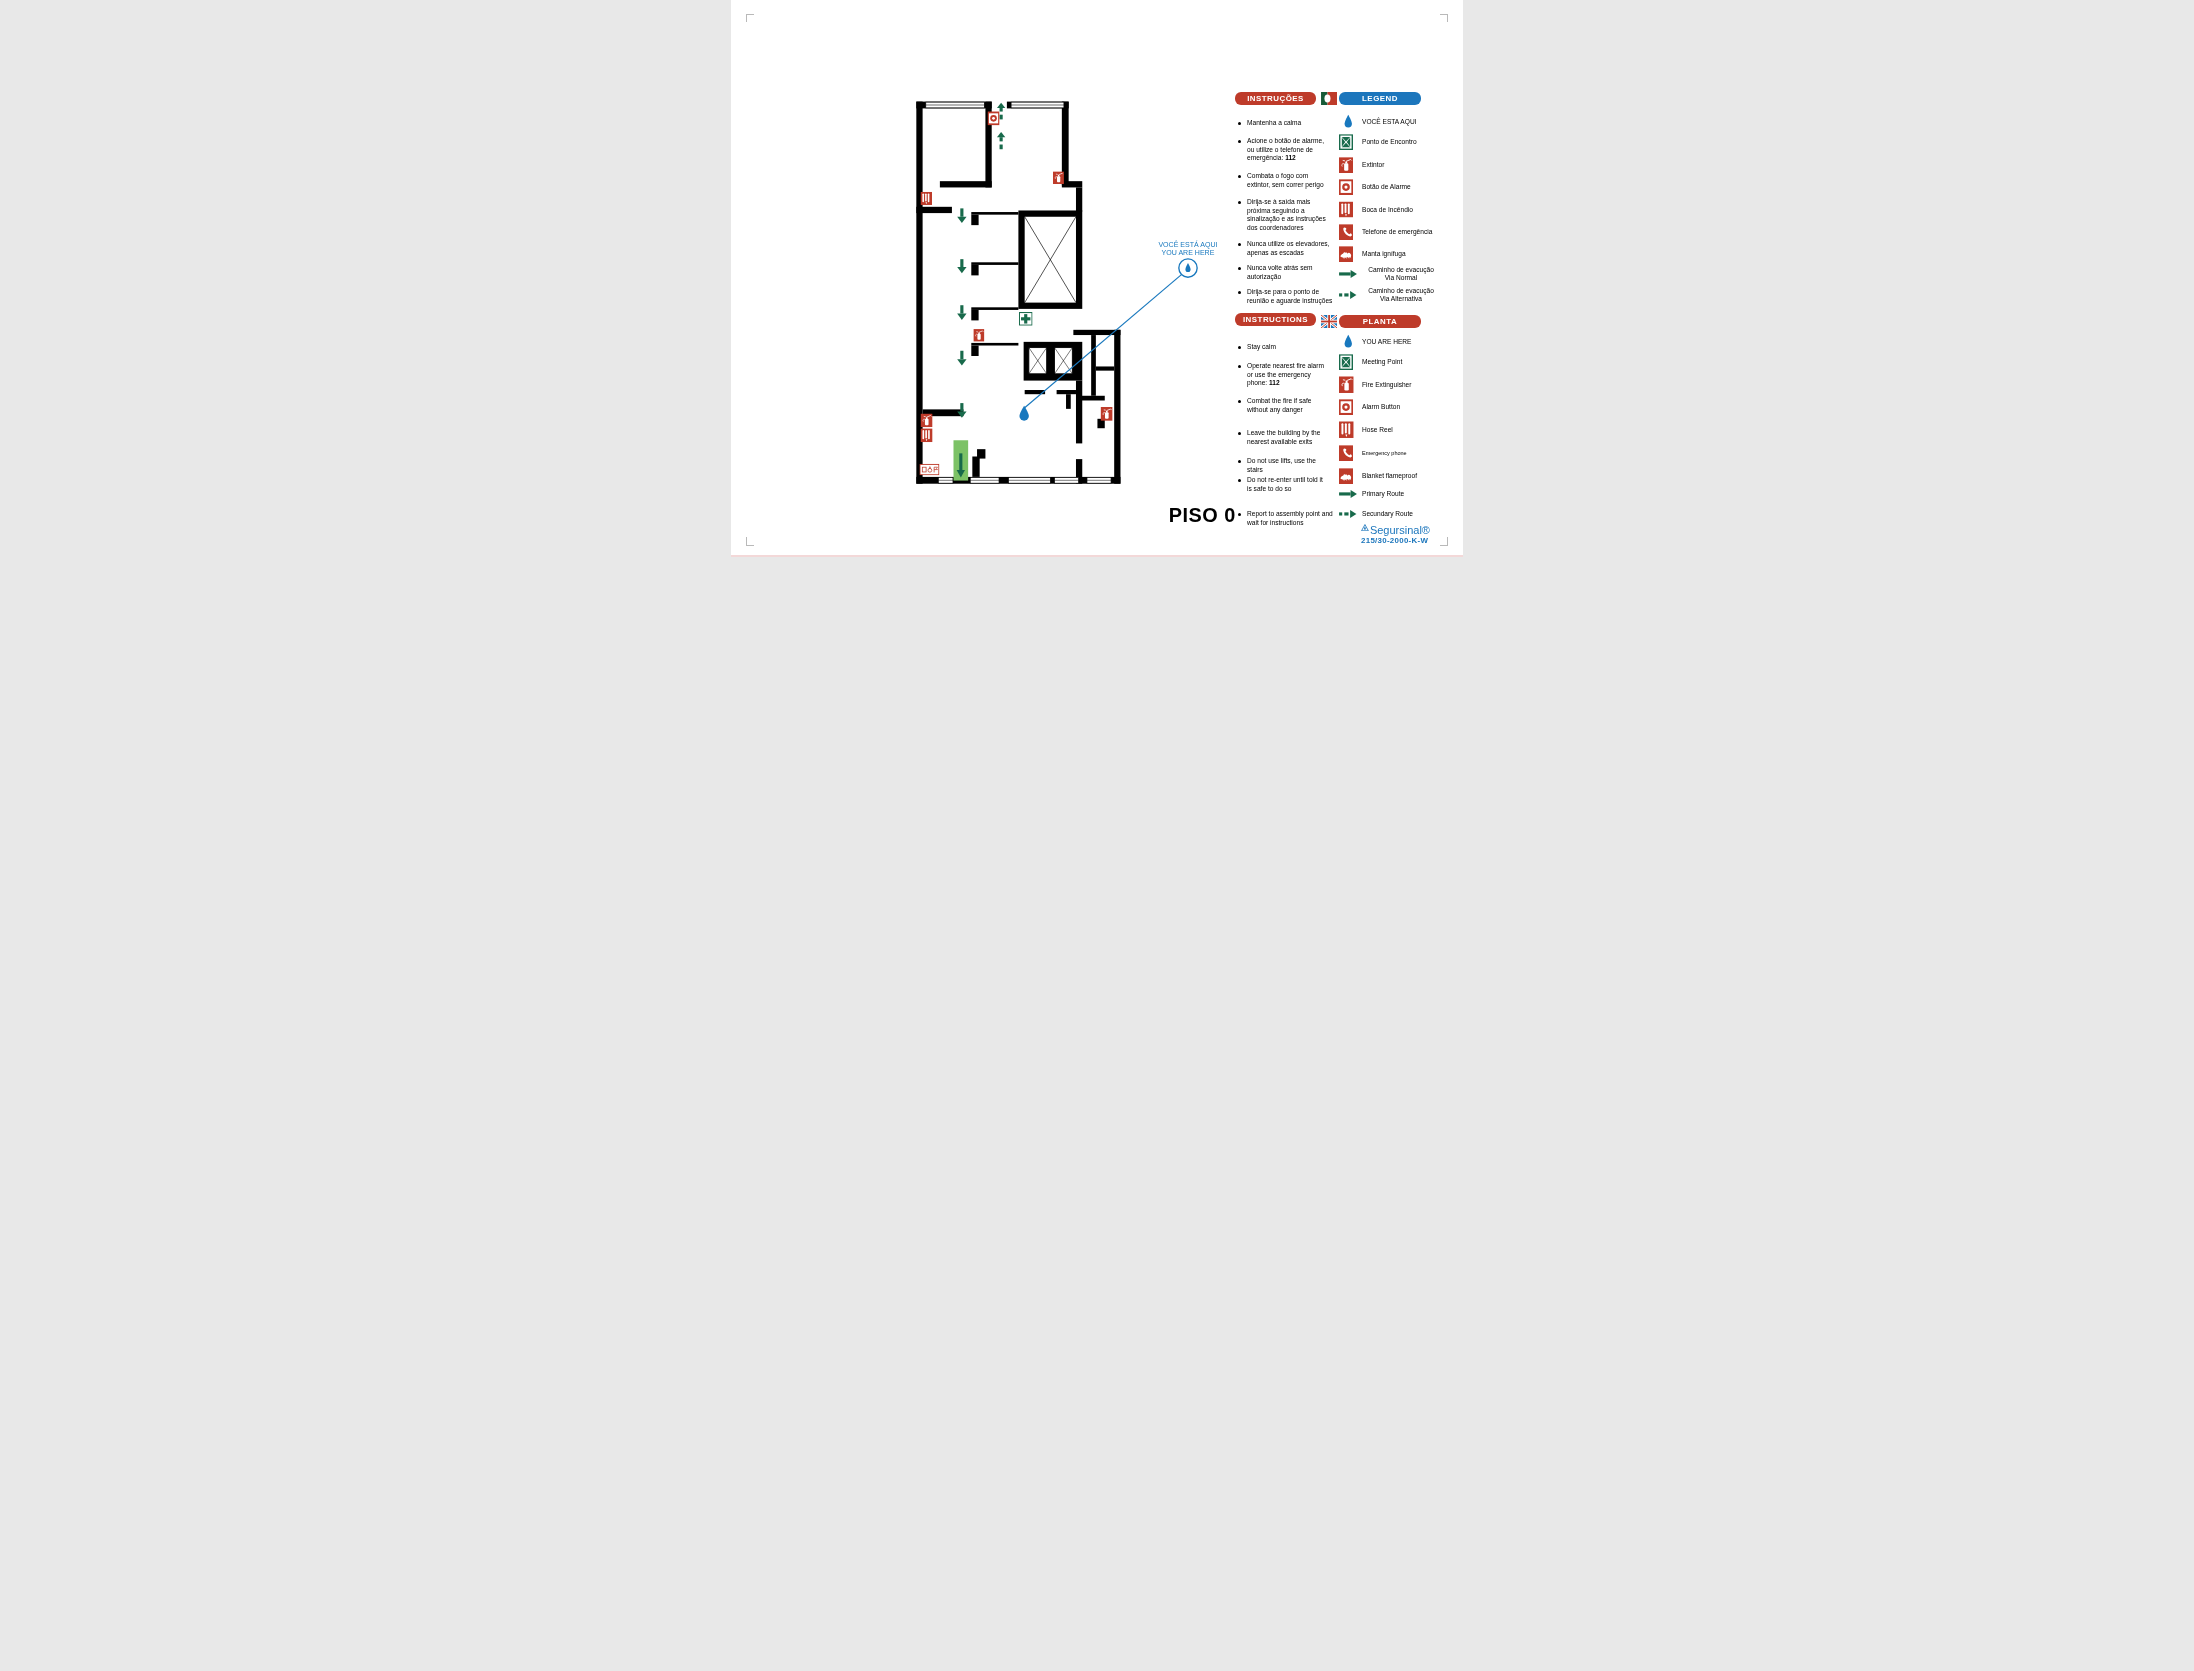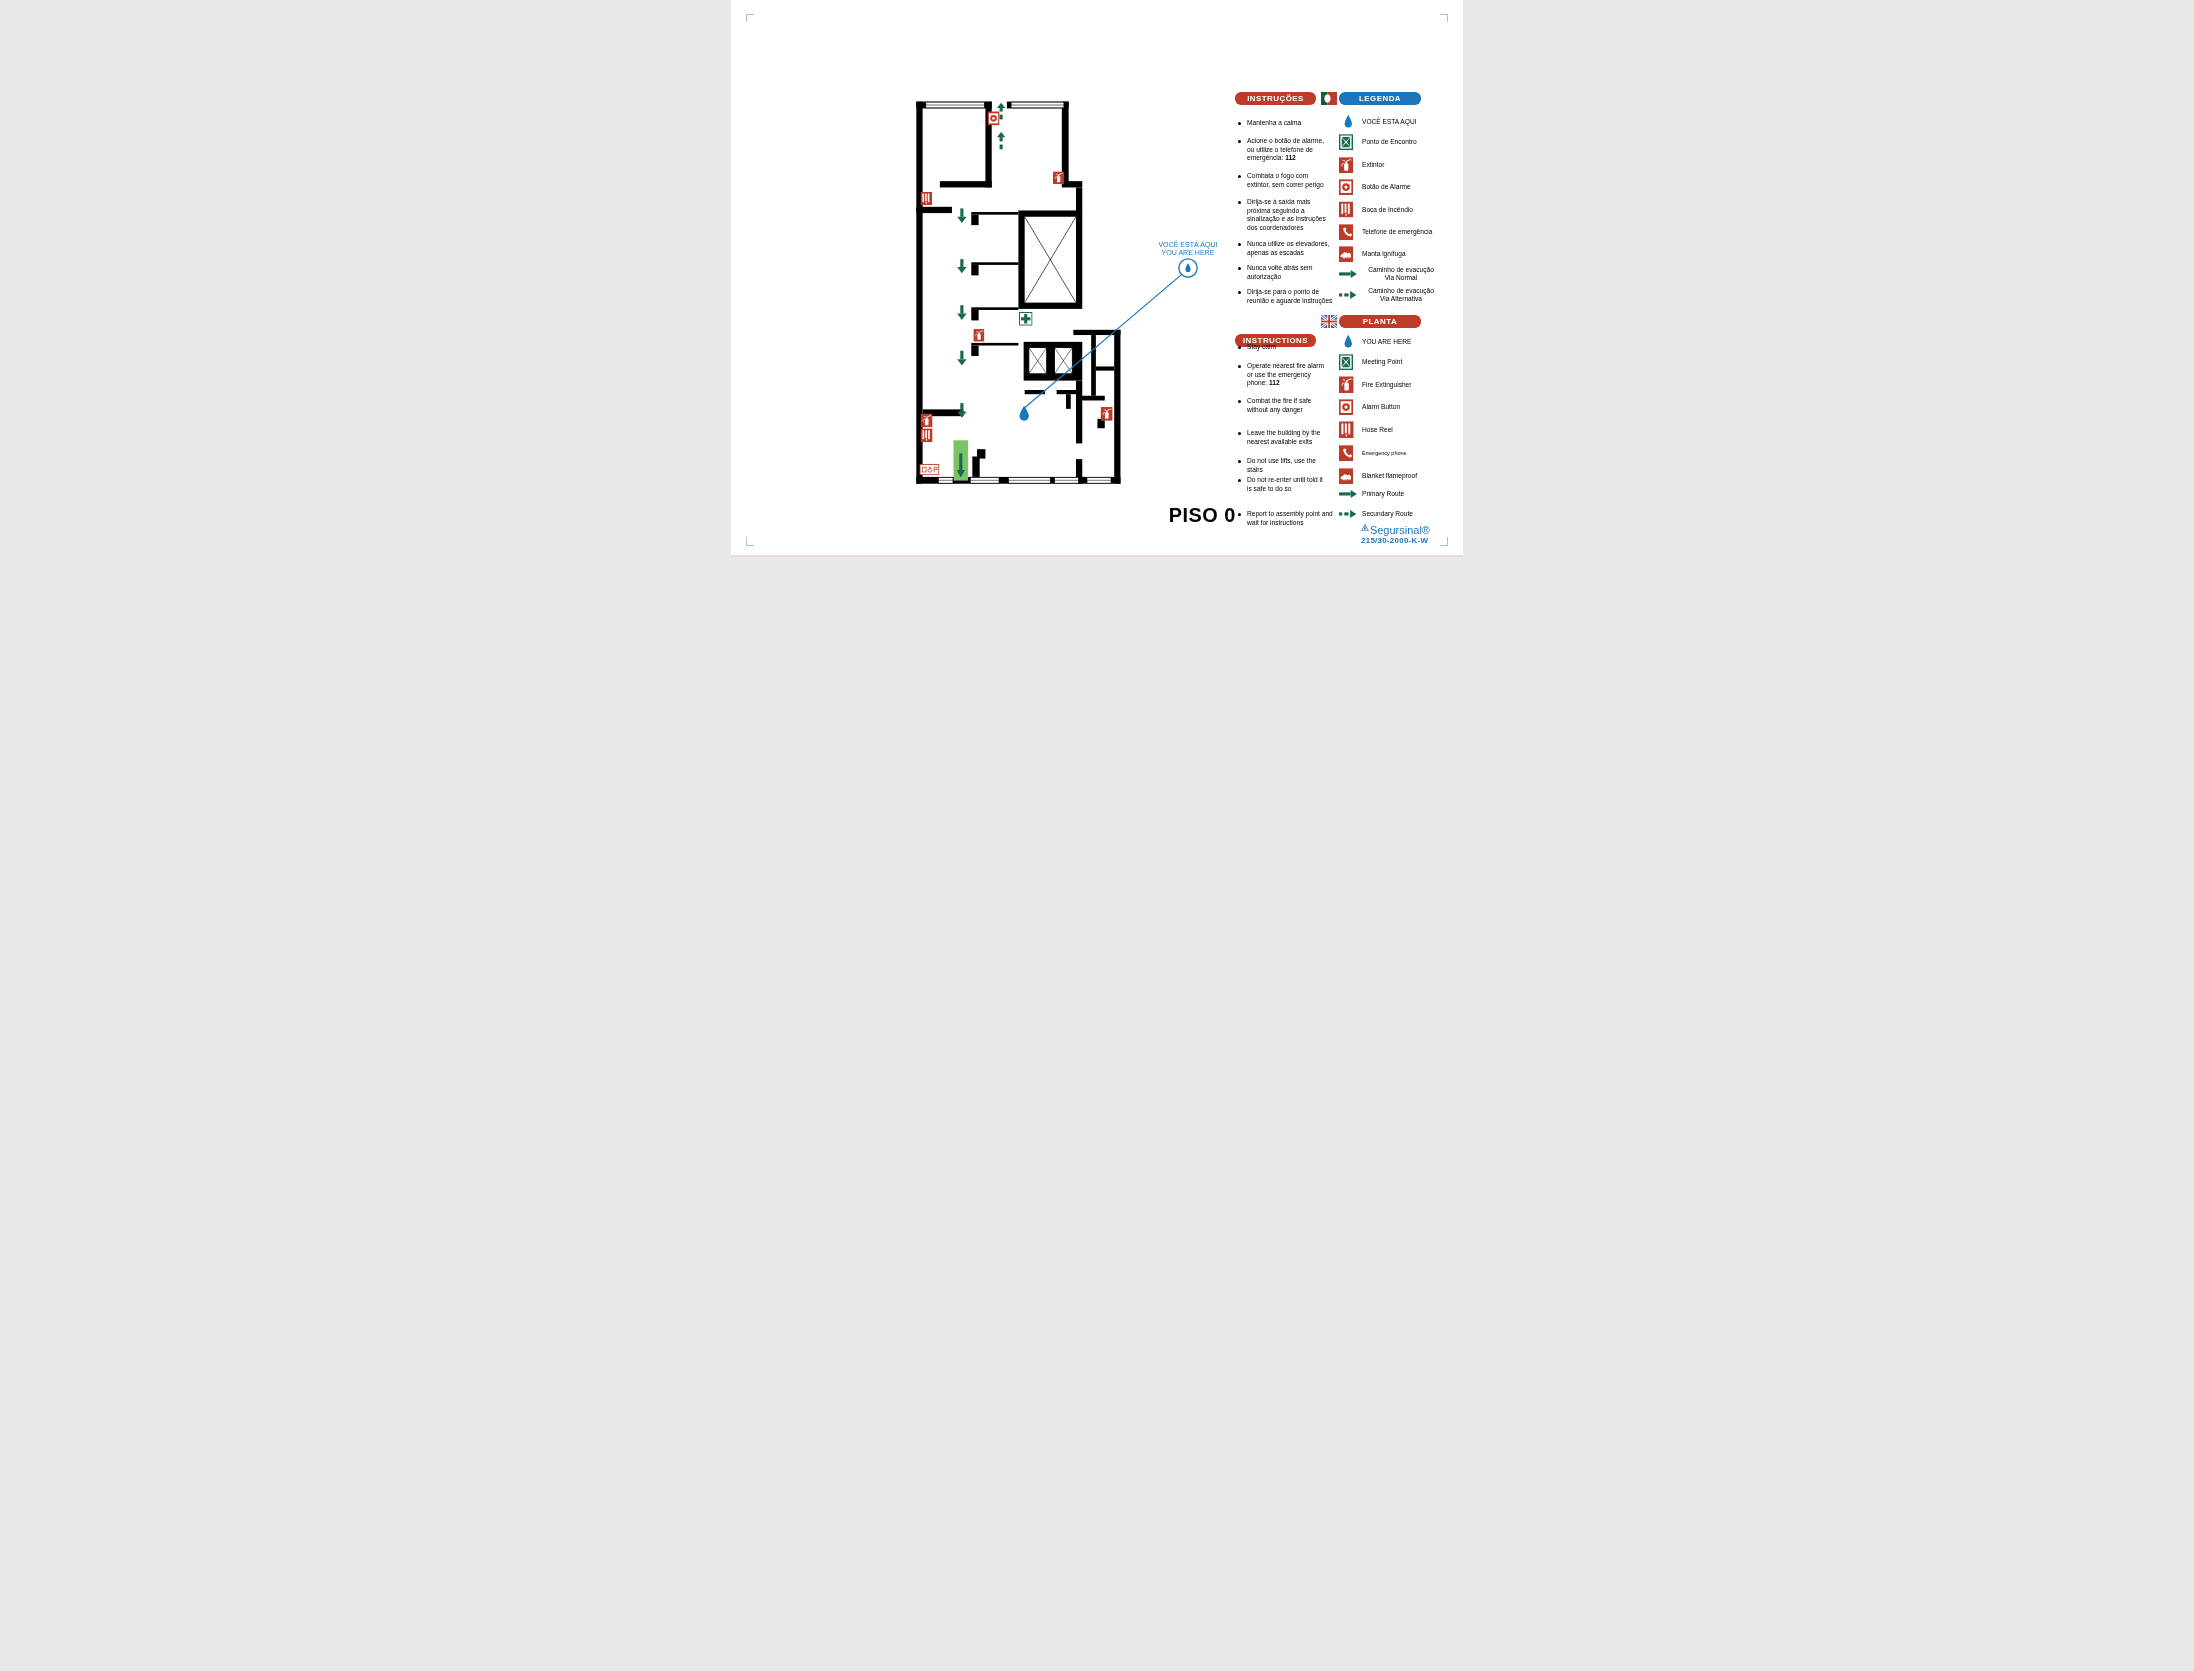--- a/index.html
+++ b/index.html
@@ -236,21 +236,21 @@
 
   <div class="hdr red" style="left:504px;top:92px;width:81px;">
     <span>INSTRUÇÕES</span>
   </div>
   <svg class="flag" style="left:590px;top:92px;" viewBox="0 0 31 25">
     <rect width="12.4" height="25" fill="#175b38"></rect>
       <rect x="12.4" width="18.6" height="25" fill="#be3b2a"></rect>
     <ellipse cx="12.4" cy="12.5" rx="5.8" ry="7.5" fill="#fff"></ellipse>
   </svg>
   <div class="hdr blue" style="left:608px;top:92px;width:82px;">
-    <span>LEGENDA</span>
+    <span>LEGEND</span>
   </div>
 
   <div class="ins" style="top:119px;">
     <span class="dot"></span>
     <div class="ls"><span>Mantenha a calma</span></div>
   </div>
   <div class="ins" style="top:137px;">
     <span class="dot"></span>
     <div class="ls">
       <div>Acione o botão de alarme,</div>
@@ -353,21 +353,21 @@
       <rect y="4.5" width="6" height="6" fill="#186a4b"></rect>
         <rect x="10" y="4.5" width="8" height="6" fill="#186a4b"></rect>
       <polygon points="21,0 33,7.5 21,15" fill="#186a4b"></polygon>
     </svg>
     <div class="lb2" style="top:0;">
       <div>Caminho de evacução</div>
       <div>Via Alternativa</div>
     </div>
   </div>
 
-  <div class="hdr red" style="left:504px;top:334px;width:81px;">
+  <div class="hdr red" style="left:504px;top:313px;width:81px;">
     <span>INSTRUCTIONS</span>
   </div>
   <svg class="flag" style="left:590px;top:315px;" viewBox="0 0 31 25">
     <rect width="31" height="25" fill="#1c76bc"></rect>
     <path d="M0 0 L31 25 M31 0 L0 25" stroke="#fff" stroke-width="5"></path>
     <path d="M0 0 L31 25 M31 0 L0 25" stroke="#be3b2a" stroke-width="1.8"></path>
     <rect x="12" width="7" height="25" fill="#fff"></rect>
       <rect y="9" width="31" height="7" fill="#fff"></rect>
     <rect x="13.8" width="3.4" height="25" fill="#be3b2a"></rect>
       <rect y="10.8" width="31" height="3.4" fill="#be3b2a"></rect>

